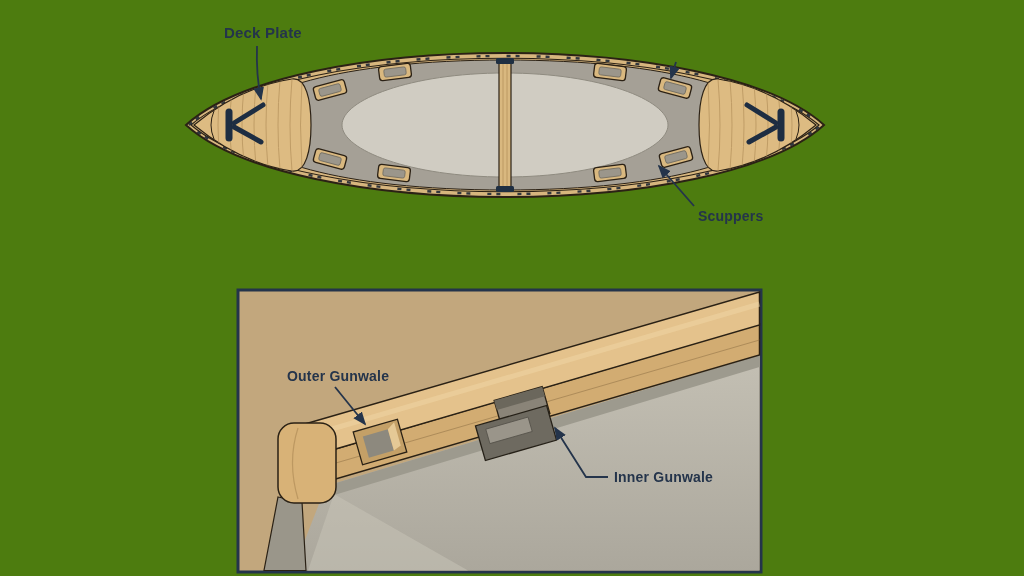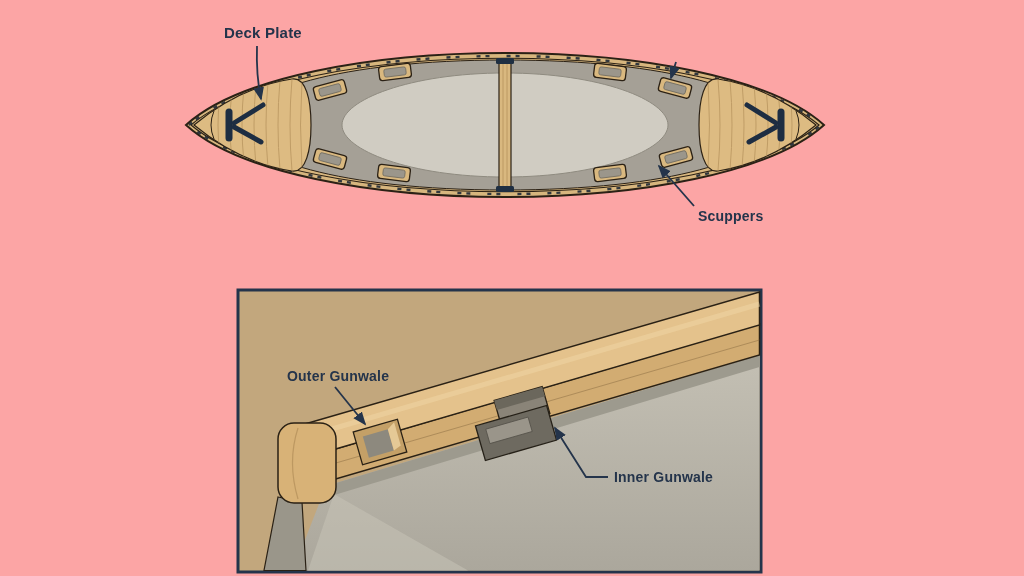--- a/index.html
+++ b/index.html
@@ -1,16 +1,16 @@
 <!DOCTYPE html>
 <html><head>
 <meta charset="utf-8">
 <style>
   html,body{margin:0;padding:0;background:#c2a77d;}
-  .stage{position:relative;width:1024px;height:576px;background:#fca5a5;overflow:hidden;
+  .stage{position:relative;width:1024px;height:576px;background:#4d7c0f;overflow:hidden;
          font-family:"Liberation Sans",sans-serif;}
   svg{position:absolute;inset:0;display:block;}
   text{font-family:"Liberation Sans",sans-serif;font-weight:700;fill:#24344b;letter-spacing:.2px;}
   .lbl-lg{font-size:15px;}
   .lbl-md{font-size:14px;}
 </style>
 </head>
 <body>
 
 <div class="stage">

